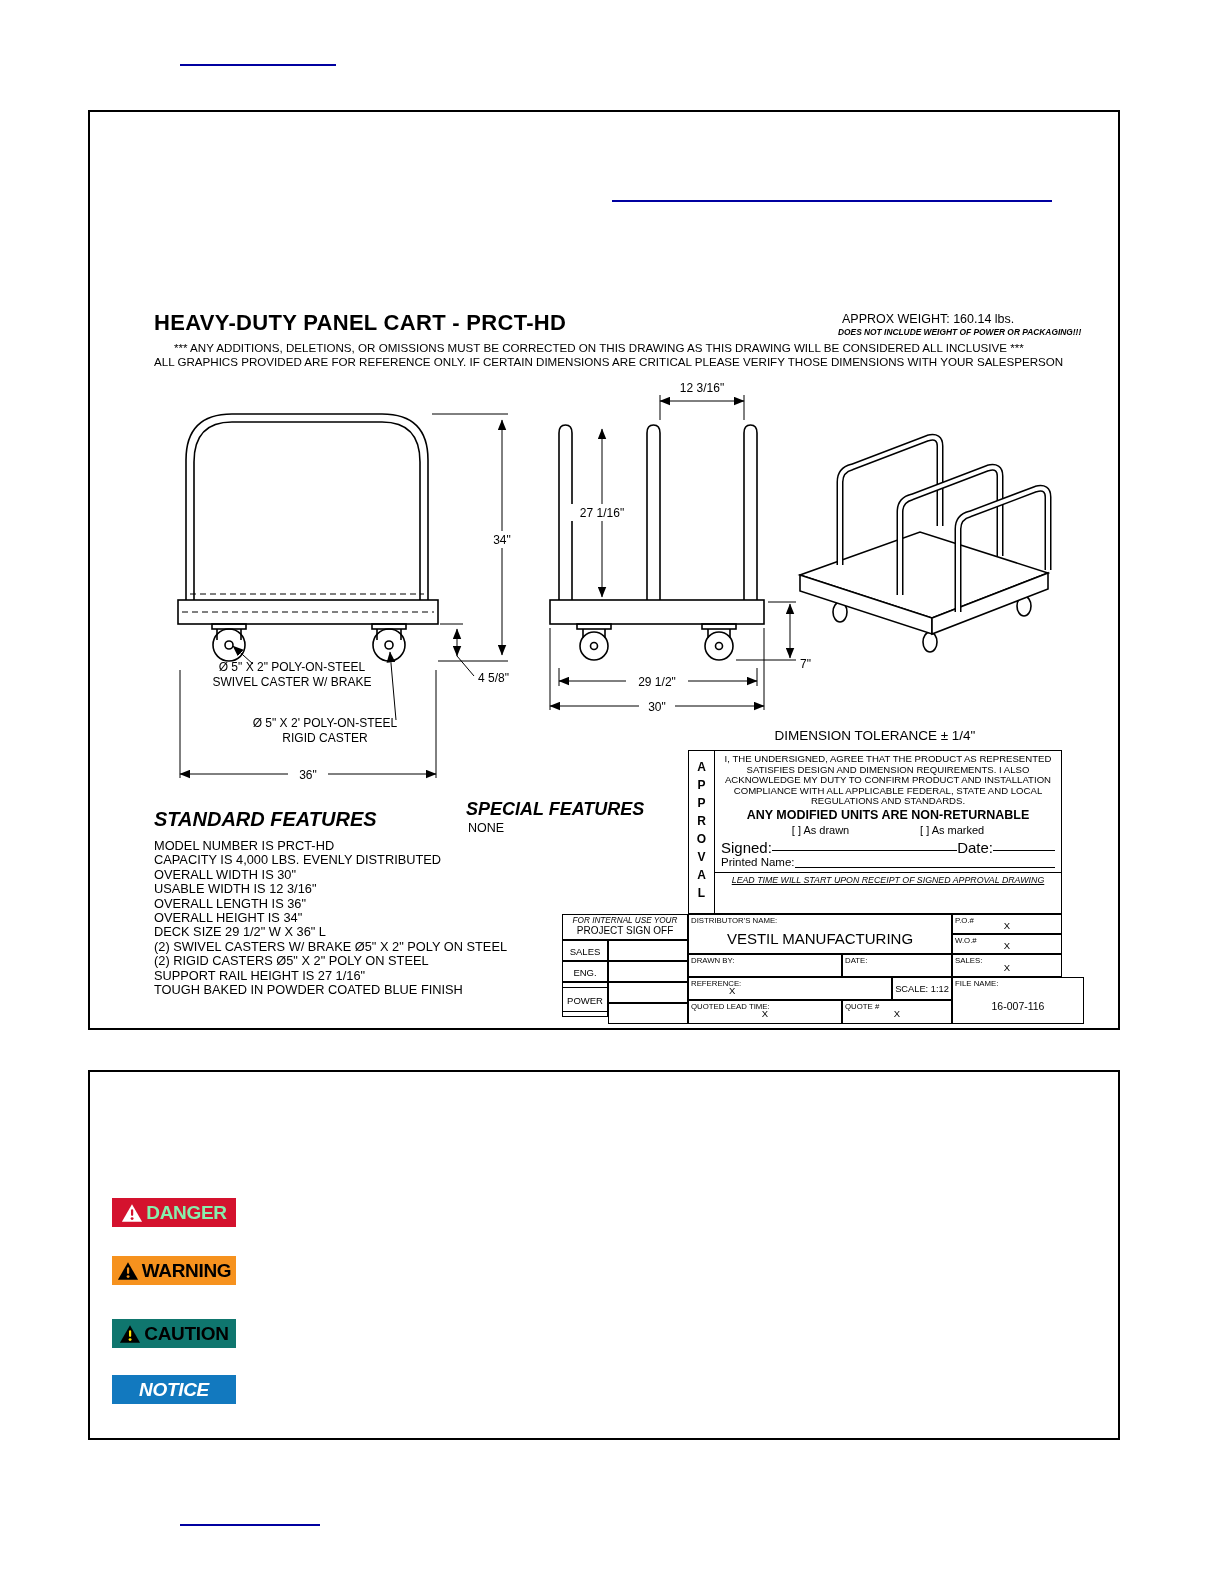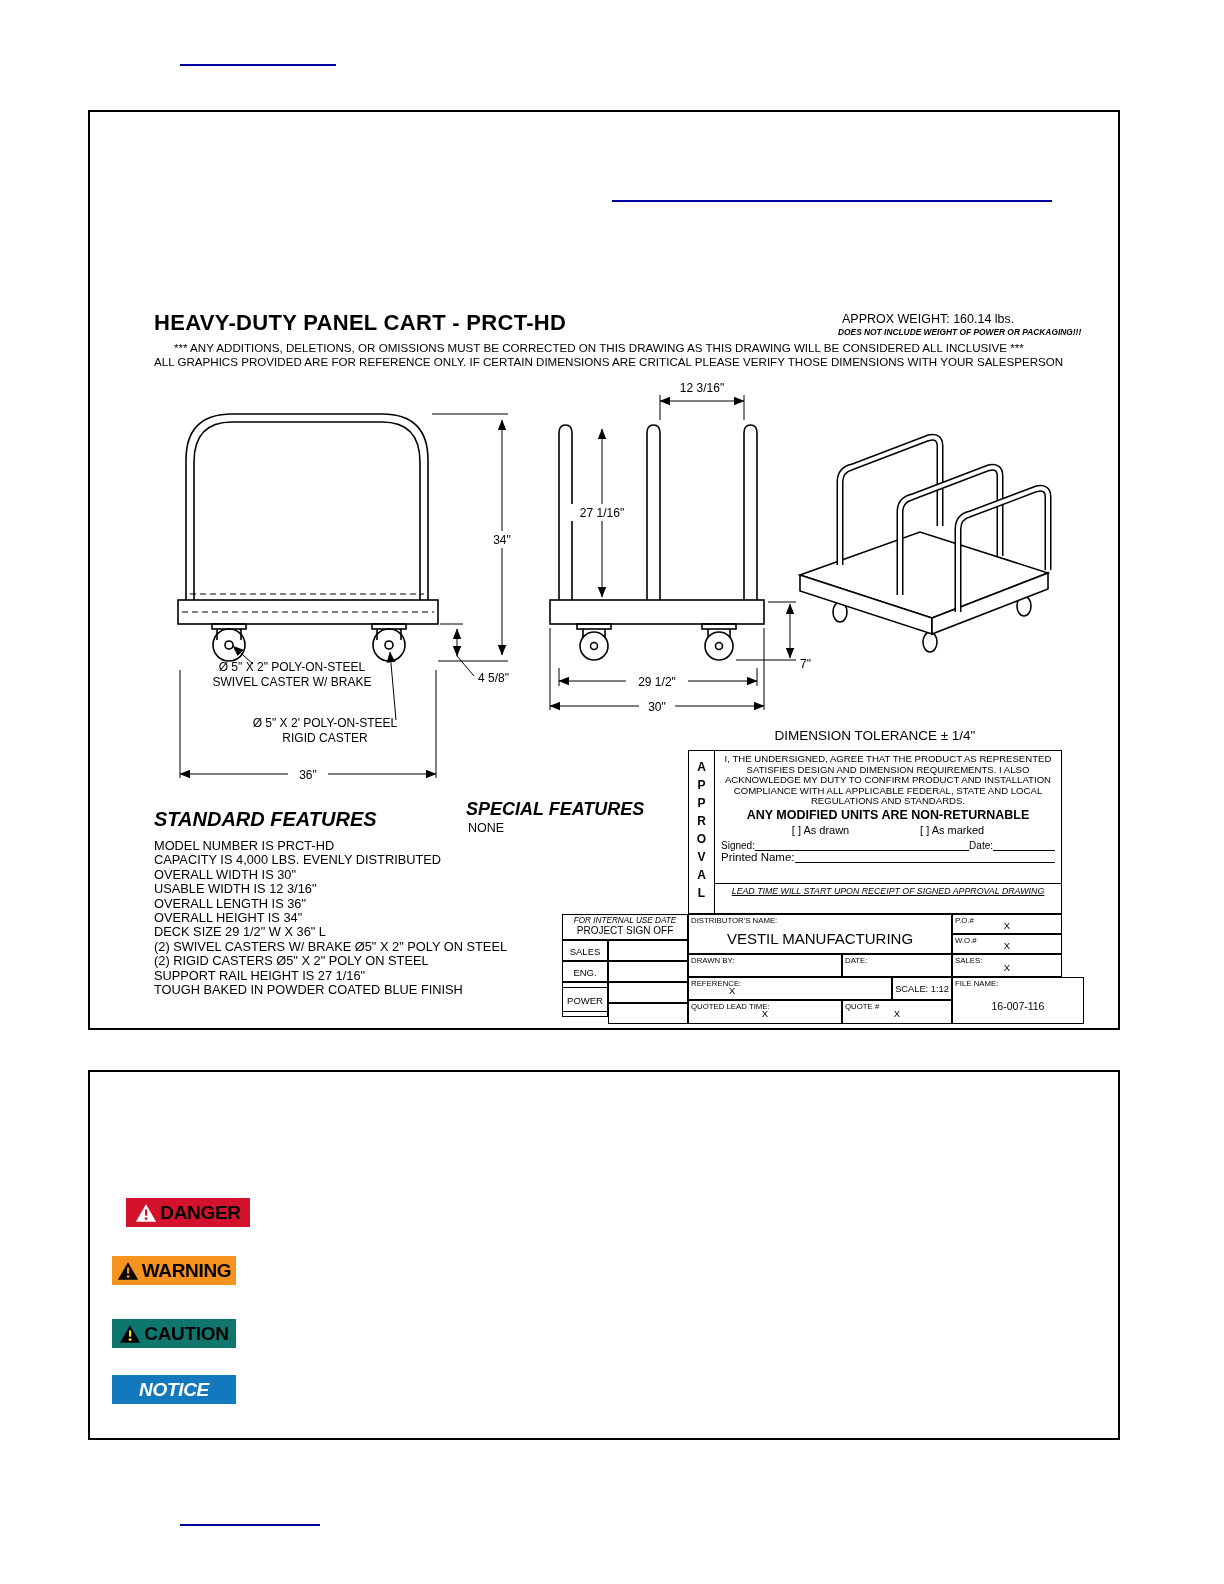--- a/index.html
+++ b/index.html
@@ -179,38 +179,38 @@
 
     <div style="position:absolute;left:598px;top:638px;width:374px;height:164px;border:1.5px solid #000;display:flex;background:#fff">
       <div class="appr-strip">APPROVAL</div>
       <div style="flex:1;display:flex;flex-direction:column;padding:3px 6px 0">
         <div style="font-size:9.6px;line-height:10.6px;text-align:center">I, THE UNDERSIGNED, AGREE THAT THE PRODUCT AS REPRESENTED SATISFIES DESIGN AND DIMENSION REQUIREMENTS.  I ALSO ACKNOWLEDGE MY DUTY TO CONFIRM PRODUCT AND INSTALLATION COMPLIANCE WITH ALL APPLICABLE FEDERAL, STATE AND LOCAL REGULATIONS AND STANDARDS.</div>
         <div style="font-size:12.5px;font-weight:bold;text-align:center;margin-top:1px">ANY MODIFIED UNITS ARE NON-RETURNABLE</div>
         <div style="display:flex;justify-content:space-evenly;font-size:11px;margin-top:2px">
           <span>[  ] As drawn</span>
           <span>[  ] As marked</span>
         </div>
-        <div style="display:flex;align-items:flex-end;font-size:10px;margin-top:3px">
+        <div style="display:flex;font-size:15px;margin-top:3px">
           <span>Signed:</span>
           <span class="uline" style="flex:1"></span>
           <span>Date:</span>
           <span class="uline" style="width:62px"></span>
         </div>
         <div style="display:flex;align-items:flex-end;font-size:11.5px;">
           <span>Printed Name:</span>
           <span class="uline" style="flex:1"></span>
         </div>
-        <div style="font-size:8.8px;font-style:italic;text-decoration:underline;text-align:center;border-top:1px solid #000;margin:20px -6px 0;padding:2px 0 1px">LEAD TIME WILL START UPON RECEIPT OF SIGNED APPROVAL DRAWING</div>
+        <div style="font-size:8.8px;font-style:italic;text-decoration:underline;text-align:center;border-top:1px solid #000;margin:4px -6px 0;padding:2px 0 1px">LEAD TIME WILL START UPON RECEIPT OF SIGNED APPROVAL DRAWING</div>
       </div>
     </div>
 
     <div style="position:absolute;left:472px;top:802px;width:500px;height:110px">
 
       <div class="cell" style="left:0;top:0;width:126px;height:26px;text-align:center">
-        <div style="font-size:8.2px;font-style:italic;padding-top:1px">FOR INTERNAL USE DATE</div>
+        <div style="font-size:8.2px;font-style:italic;padding-top:1px">FOR INTERNAL USE YOUR</div>
         <div style="font-size:10px">PROJECT SIGN OFF</div>
       </div>
       <div class="cell" style="left:0;top:26px;width:46px;height:21px">
         <span class="cv" style="top:50%">SALES</span>
       </div>
       <div class="cell" style="left:46px;top:26px;width:80px;height:21px"></div>
       <div class="cell" style="left:0;top:47px;width:46px;height:21px">
         <span class="cv" style="top:50%">ENG.</span>
       </div>
       <div class="cell" style="left:46px;top:47px;width:80px;height:21px"></div>
@@ -262,21 +262,21 @@
       </div>
       <div class="cell" style="left:280px;top:86px;width:110px;height:24px">
         <span class="cl">QUOTE #</span>
         <span class="cv">X</span>
       </div>
     </div>
   </div>
 
   <div class="box" style="left:88px;top:1070px;width:1032px;height:370px">
 
-    <div class="slabel" style="left:36px;top:126px;background:#d4122e;color:#000000">
+    <div class="slabel" style="left:22px;top:126px;background:#d4122e;color:#86efac">
       <svg width="22" height="20" viewBox="0 0 24 21">
         <path d="M12 1 L23 20 H1 Z" fill="#fff"></path>
         <rect x="10.9" y="6.5" width="2.4" height="7.2" rx="1.2" fill="#d4122e"></rect>
         <circle cx="12.1" cy="16.6" r="1.6" fill="#d4122e"></circle>
       </svg>
       <span>DANGER</span>
     </div>
 
     <div class="slabel" style="left:22px;top:184px;background:#f6921e;color:#000">
       <svg width="22" height="20" viewBox="0 0 24 21">

